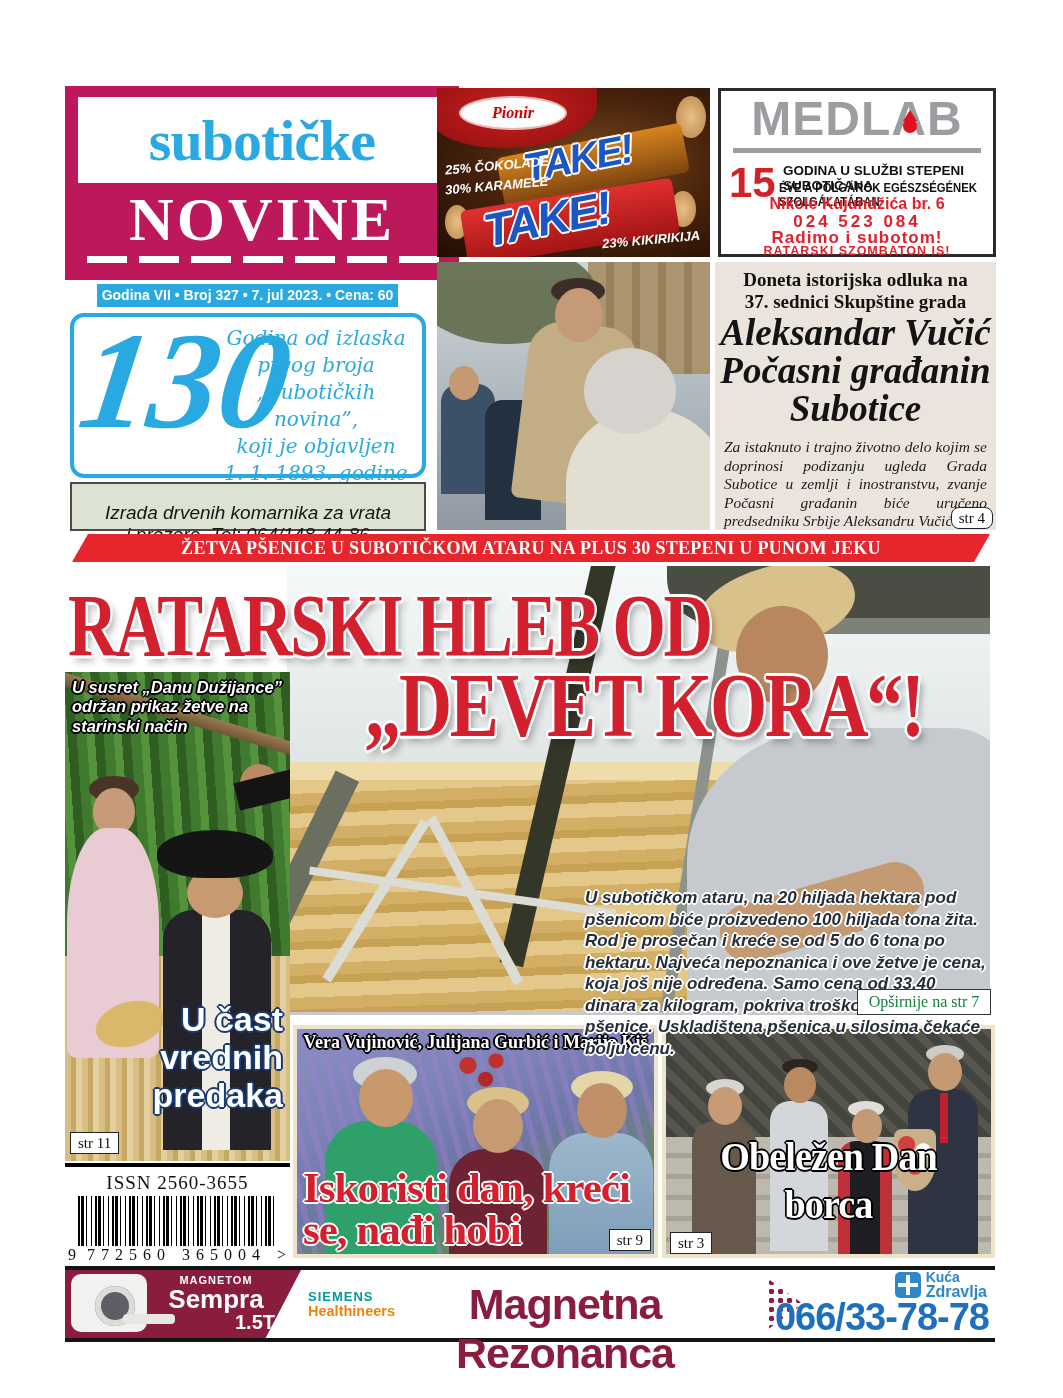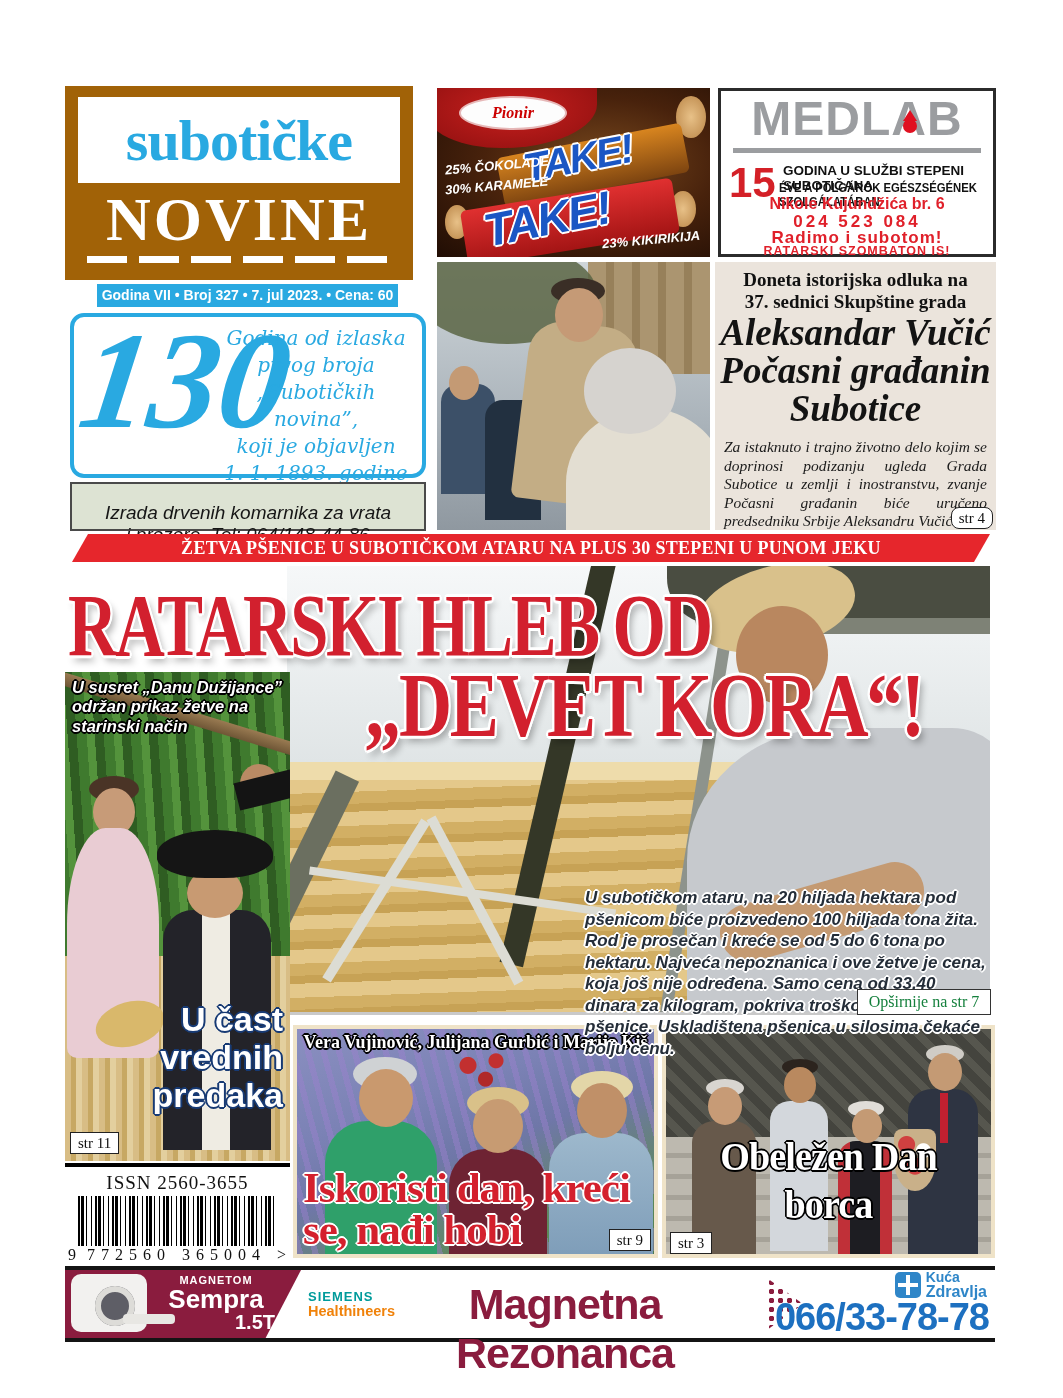--- a/index.html
+++ b/index.html
@@ -7,21 +7,21 @@
         font-family:"Liberation Sans",sans-serif;}
   .abs{position:absolute;}
   
   .ow{text-shadow:2px 0 0 #fff,-2px 0 0 #fff,0 2px 0 #fff,0 -2px 0 #fff,1px 1px 0 #fff,-1px 1px 0 #fff,1px -1px 0 #fff,-1px -1px 0 #fff;}
   .ow3{text-shadow:3px 0 0 #fff,-3px 0 0 #fff,0 3px 0 #fff,0 -3px 0 #fff,2px 2px 0 #fff,-2px 2px 0 #fff,2px -2px 0 #fff,-2px -2px 0 #fff,5px 6px 8px rgba(0,0,0,.3);}
   .ob{text-shadow:2px 0 0 #000,-2px 0 0 #000,0 2px 0 #000,0 -2px 0 #000,1px 1px 0 #000,-1px 1px 0 #000,1px -1px 0 #000,-1px -1px 0 #000;}
   .onavy{text-shadow:2px 0 0 #173a74,-2px 0 0 #173a74,0 2px 0 #173a74,0 -2px 0 #173a74,1px 1px 0 #173a74,-1px -1px 0 #173a74,-1px 1px 0 #173a74,1px -1px 0 #173a74;}
   .pagebox{background:#fff;border:1px solid #222;font-family:"Liberation Serif",serif;
            font-size:15px;color:#111;padding:0 7px;line-height:20px;}
   
-  #masthead{left:65px;top:86px;width:348px;height:194px;background:#a16207;}
+  #masthead{left:65px;top:86px;width:348px;height:194px;background:#be185d;padding-left:46px;}
   #masthead .inner{position:absolute;left:13px;top:11px;right:13px;height:86px;background:#fff;
       display:flex;align-items:center;justify-content:center;}
   #masthead .t1{font-family:"Liberation Serif",serif;font-weight:bold;font-size:58px;color:#29a9e1;letter-spacing:-1px;}
   #masthead .t2{position:absolute;left:0;right:0;top:98px;text-align:center;color:#fff;
       font-family:"Liberation Serif",serif;font-weight:bold;font-size:62px;letter-spacing:3px;}
   #masthead .ul{position:absolute;left:22px;right:18px;top:170px;height:7px;
       background:repeating-linear-gradient(90deg,#fff 0 40px,transparent 40px 52px);}
   #issueline{left:97px;top:284px;width:301px;height:23px;background:#29a9e1;color:#fff;
       font-weight:bold;font-size:14px;text-align:center;line-height:23px;}
   

